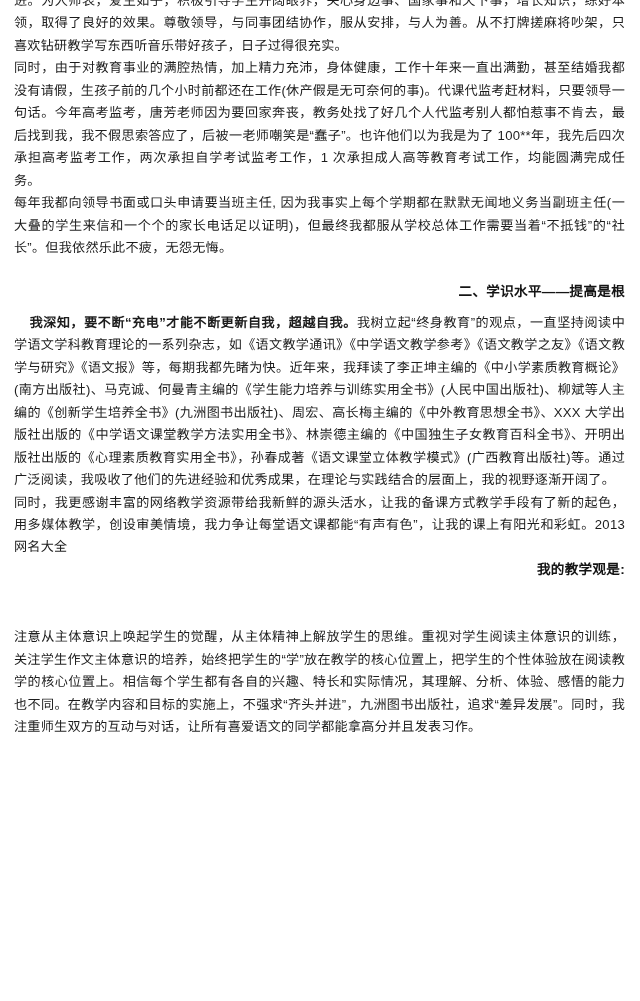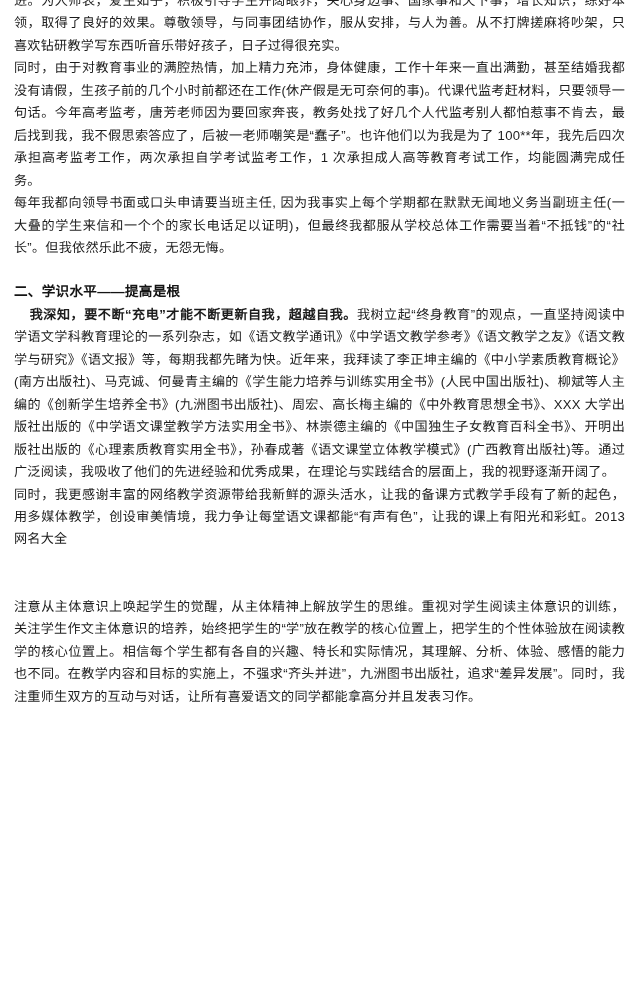--- a/index.html
+++ b/index.html
@@ -42,30 +42,31 @@
   #para-clipped-top {
     margin-top: -10px;
   }
 
   .bold-lead {
     font-weight: 700;
   }
 
   .indent-2 {
     text-indent: 1.2em;
+    margin-top: 8px;
   }
 
   .section-heading {
     margin: 0;
     font-size: 13.6px;
     line-height: 22.45px;
     font-weight: 700;
     letter-spacing: 0.02em;
     color: #141414;
-    text-align: left;
+    text-align: right;
   }
   .spacer-md { height: 22px; }
   .spacer-lg { height: 45px; }
 
   .tail-spacer { height: 120px; }
 
   .inline-note {
     font-weight: 400;
   }
 </style>
@@ -82,20 +83,21 @@
 
   <div class="spacer-md"></div>
 
   <h2 class="section-heading">二、学识水平——提高是根</h2>
 
 
   <p class="para indent-2"><span class="bold-lead">我深知，要不断“充电”才能不断更新自我，超越自我。</span><span class="inline-note">我树立起“终身教育”的观点，一直坚持阅读中学语文学科教育理论的一系列杂志，如《语文教学通讯》《中学语文教学参考》《语文教学之友》《语文教学与研究》《语文报》等，每期我都先睹为快。近年来，我拜读了李正坤主编的《中小学素质教育概论》(南方出版社)、马克诚、何曼青主编的《学生能力培养与训练实用全书》(人民中国出版社)、柳斌等人主编的《创新学生培养全书》(九洲图书出版社)、周宏、高长梅主编的《中外教育思想全书》、XXX 大学出版社出版的《中学语文课堂教学方法实用全书》、林崇德主编的《中国独生子女教育百科全书》、开明出版社出版的《心理素质教育实用全书》，孙春成著《语文课堂立体教学模式》(广西教育出版社)等。通过广泛阅读，我吸收了他们的先进经验和优秀成果，在理论与实践结合的层面上，我的视野逐渐开阔了。</span></p>
 
   <p class="para">同时，我更感谢丰富的网络教学资源带给我新鲜的源头活水，让我的备课方式教学手段有了新的起色，用多媒体教学，创设审美情境，我力争让每堂语文课都能“有声有色”，让我的课上有阳光和彩虹。2013 网名大全</p>
 
+  <h3 class="section-heading">我的教学观是:</h3>
 
   <div class="spacer-lg"></div>
 
   <p class="para">注意从主体意识上唤起学生的觉醒，从主体精神上解放学生的思维。重视对学生阅读主体意识的训练，关注学生作文主体意识的培养，始终把学生的“学”放在教学的核心位置上，把学生的个性体验放在阅读教学的核心位置上。相信每个学生都有各自的兴趣、特长和实际情况，其理解、分析、体验、感悟的能力也不同。在教学内容和目标的实施上，不强求“齐头并进”，九洲图书出版社，追求“差异发展”。同时，我注重师生双方的互动与对话，让所有喜爱语文的同学都能拿高分并且发表习作。</p>
 
   <div class="tail-spacer"></div>
 
 </div>
 
 </body></html>

